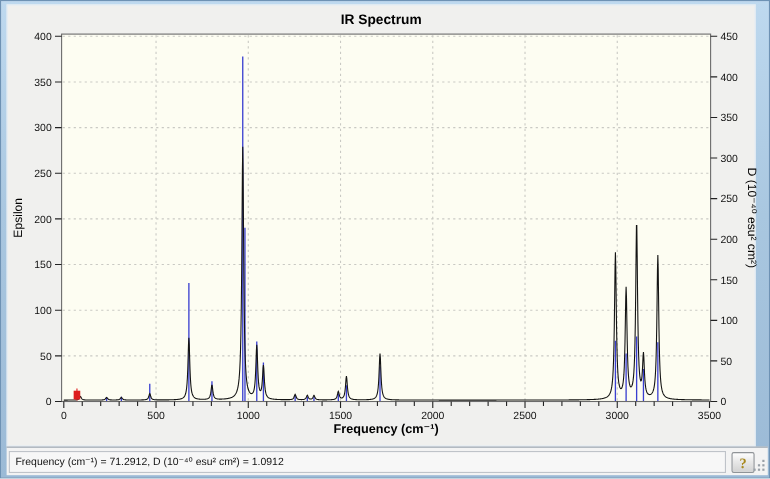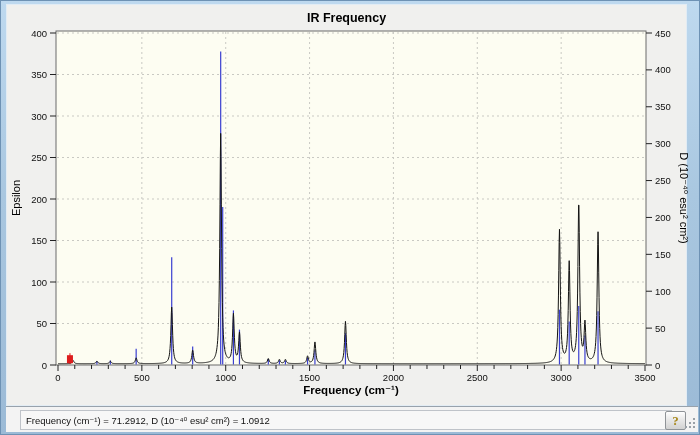--- a/index.html
+++ b/index.html
@@ -18,21 +18,21 @@
     position:absolute;left:0;top:2px;width:100%;height:22px;
     text-align:center;font-size:12.5px;font-weight:bold;color:#000;
     line-height:22px;
   }
   .chart-svg{position:absolute;left:0;top:24px;}
   .statusbar{
     position:absolute;left:5px;top:405px;width:692px;height:26px;
     background:#f3f3f3;border-top:1px solid #98a2ac;
   }
   .status-field{
-    position:absolute;left:14px;top:3px;width:652px;height:20px;
+    position:absolute;left:2px;top:3px;width:652px;height:20px;
     border:1px solid #bfc3c9;background:#f7f7f7;
     font-size:9.5px;color:#111;line-height:19px;padding-left:5px;
     white-space:nowrap;overflow:hidden;
   }
   .help-btn{
     position:absolute;left:659px;top:4px;width:21px;height:19px;
     border:1px solid #8f9397;border-radius:2px;
     background:linear-gradient(to bottom,#fefefe,#e8e8e8 45%,#d2d2d2);
     font-family:"Liberation Serif","DejaVu Serif",serif;
     font-size:13px;font-weight:bold;color:#a8891f;
@@ -42,21 +42,21 @@
   .tick{font-family:"Liberation Sans","DejaVu Sans",sans-serif;font-size:9.5px;fill:#101010;}
   .atitle{font-family:"Liberation Sans","DejaVu Sans",sans-serif;font-size:11px;fill:#000;}
   .atitle-b{font-family:"Liberation Sans","DejaVu Sans",sans-serif;font-size:11.5px;font-weight:bold;fill:#000;}
 </style>
 </head>
 <body>
 
 <div class="window">
 
   <div class="content">
-    <div class="chart-title">IR Frequency</div>
+    <div class="chart-title">IR Spectrum</div>
     <svg id="chart" class="chart-svg" width="681" height="377">
         <rect x="49" y="2" width="590" height="334" fill="#fdfdf2"></rect>
         <g>
           <line x1="50" x2="638" y1="294.5" y2="294.5" stroke="#c9c9c3" stroke-width="1" stroke-dasharray="2 3"></line>
           <line x1="50" x2="638" y1="253" y2="253" stroke="#c9c9c3" stroke-width="1" stroke-dasharray="2 3"></line>
           <line x1="50" x2="638" y1="211.5" y2="211.5" stroke="#c9c9c3" stroke-width="1" stroke-dasharray="2 3"></line>
           <line x1="50" x2="638" y1="170" y2="170" stroke="#c9c9c3" stroke-width="1" stroke-dasharray="2 3"></line>
           <line x1="50" x2="638" y1="128.5" y2="128.5" stroke="#c9c9c3" stroke-width="1" stroke-dasharray="2 3"></line>
           <line x1="50" x2="638" y1="87" y2="87" stroke="#c9c9c3" stroke-width="1" stroke-dasharray="2 3"></line>
           <line x1="50" x2="638" y1="45.5" y2="45.5" stroke="#c9c9c3" stroke-width="1" stroke-dasharray="2 3"></line>

